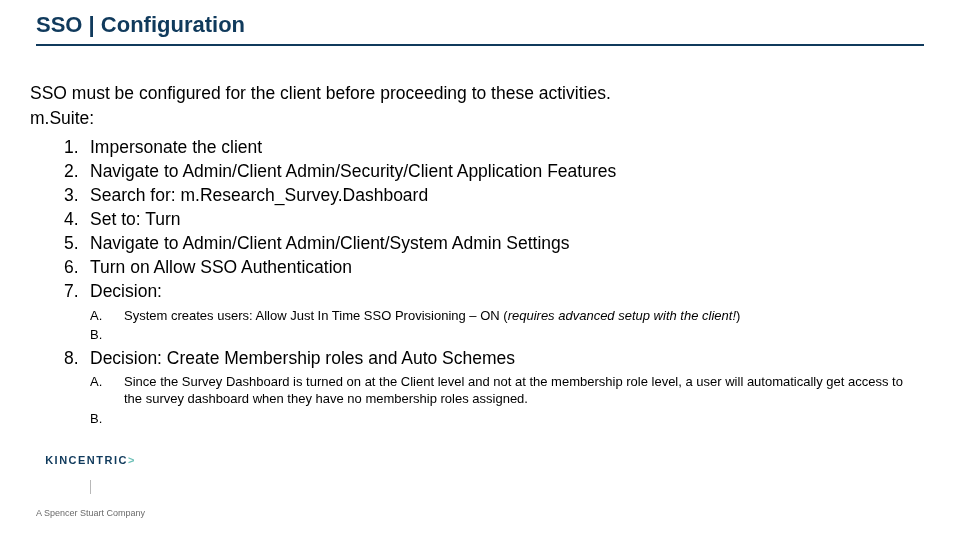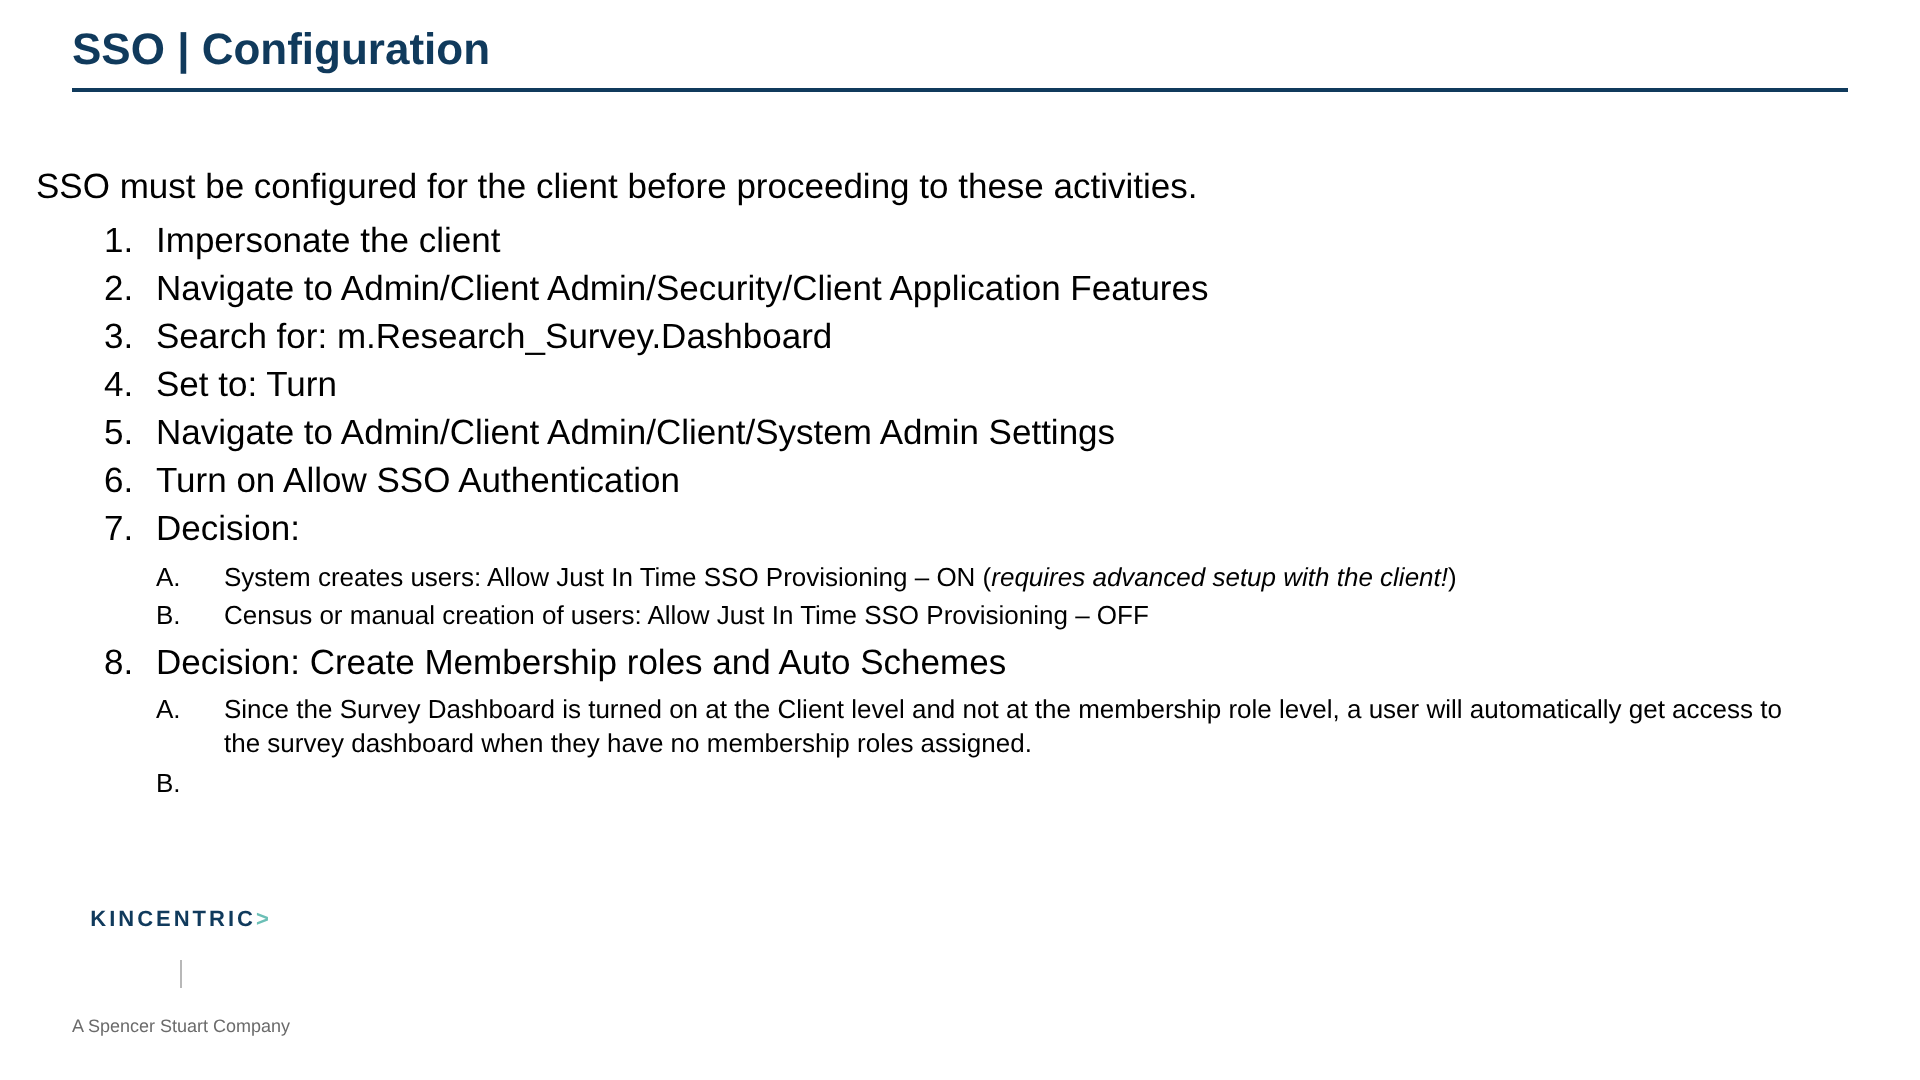--- a/index.html
+++ b/index.html
@@ -29,21 +29,21 @@
   .rule {
     position: absolute;
     left: 36px;
     top: 44px;
     width: 888px;
     height: 2px;
     background: #103a5c;
   }
   .body {
     position: absolute;
-    left: 18px;
+    left: 30px;
     top: 82px;
     width: 900px;
   }
   .intro {
     font-size: 17.5px;
     color: #000000;
     line-height: 1.35;
     margin-bottom: 2px;
   }
   .suite {
@@ -124,20 +124,21 @@
 </head>
 <body>
 
 <div class="slide">
 
   <div class="title">SSO | Configuration</div>
   <div class="rule"></div>
 
   <div class="body">
     <div class="intro">SSO must be configured for the client before proceeding to these activities.</div>
+    <div class="suite">m.Suite:</div>
 
     <ul class="num-list">
       <li class="num-item">
         <span class="marker">1.</span>
         <span class="txt">Impersonate the client</span>
       </li>
       <li class="num-item">
         <span class="marker">2.</span>
         <span class="txt">Navigate to Admin/Client Admin/Security/Client Application Features</span>
       </li>
@@ -165,23 +166,20 @@
 
     <ul class="sub-list">
       <li class="sub-item">
         <span class="smarker">A.</span>
         <span class="stxt">
           <span>System creates users: Allow Just In Time SSO Provisioning – ON (</span><em>requires advanced setup with the client!</em><span>)</span>
         </span>
       </li>
       <li class="sub-item">
         <span class="smarker">B.</span>
-        <span class="stxt">
-          <span>Census or manual creation of users: Allow Just In Time SSO Provisioning – OFF</span><em></em><span></span>
-        </span>
       </li>
     </ul>
 
     <ul class="num-list">
       <li class="num-item">
         <span class="marker">8.</span>
         <span class="txt">Decision: Create Membership roles and Auto Schemes</span>
       </li>
     </ul>
 

